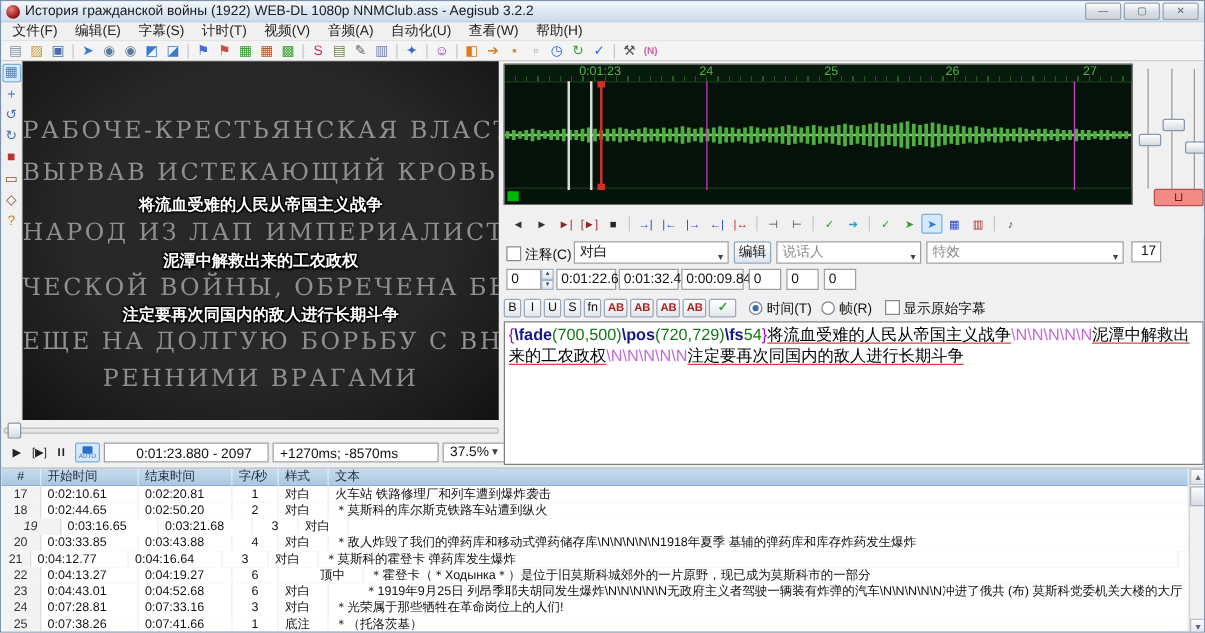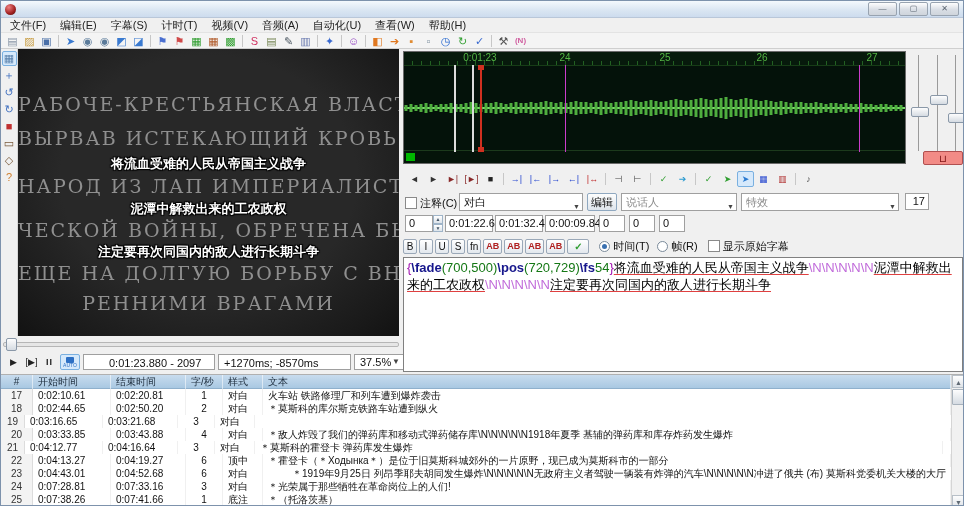--- a/index.html
+++ b/index.html
@@ -138,20 +138,21 @@
   .gs-thumb{position:absolute;left:0;top:14px;width:13px;height:16px;background:linear-gradient(#fdfdfd,#d5dbe2);
     border:1px solid #a8b2bc;border-radius:1px;box-sizing:border-box;}
 </style>
 </head>
 <body>
 
 <div class="app">
 
   <div class="titlebar">
     <span class="app-icon"></span>
+    <span class="title-text">История гражданской войны (1922) WEB-DL 1080p NNMClub.ass - Aegisub 3.2.2</span>
     <span class="caption">
         <span class="cap-btn">—</span>
         <span class="cap-btn">▢</span>
         <span class="cap-btn">✕</span>
       </span>
   </div>
 
   <div class="menubar">
       <span class="menu-item">文件(F)</span>
       <span class="menu-item">编辑(E)</span>
@@ -394,21 +395,21 @@
         </div>
         <div class="grow" style="top: 27px;">
           <span class="gc num" style="width: 32px;">18</span>
           <span class="gc" style="width: 78px;">0:02:44.65</span>
           <span class="gc" style="width: 75px;">0:02:50.20</span>
           <span class="gc cps" style="width: 37px;">2</span>
           <span class="gc" style="width: 40px;">对白</span>
           <span class="gc" style="width: 688px;">＊莫斯科的库尔斯克铁路车站遭到纵火</span>
         </div>
         <div class="grow" style="top: 40px;">
-          <span class="gc num" style="width: 24px;">19</span>
+          <span class="gc num" style="width: 48px; font-style: italic;">19</span>
           <span class="gc" style="width: 78px;">0:03:16.65</span>
           <span class="gc" style="width: 75px;">0:03:21.68</span>
           <span class="gc cps" style="width: 37px;">3</span>
           <span class="gc" style="width: 40px;">对白</span>
         </div>
         <div class="grow" style="top: 53px;">
           <span class="gc num" style="width: 32px;">20</span>
           <span class="gc" style="width: 78px;">0:03:33.85</span>
           <span class="gc" style="width: 75px;">0:03:43.88</span>
           <span class="gc cps" style="width: 37px;">4</span>
@@ -421,21 +422,21 @@
           <span class="gc" style="width: 75px;">0:04:16.64</span>
           <span class="gc cps" style="width: 37px;">3</span>
           <span class="gc" style="width: 40px;">对白</span>
           <span class="gc" style="width: 688px;">＊莫斯科的霍登卡 弹药库发生爆炸</span>
         </div>
         <div class="grow" style="top: 79px;">
           <span class="gc num" style="width: 32px;">22</span>
           <span class="gc" style="width: 78px;">0:04:13.27</span>
           <span class="gc" style="width: 75px;">0:04:19.27</span>
           <span class="gc cps" style="width: 37px;">6</span>
-          <span class="gc" style="width: 40px;">顶中</span>
+          <span class="gc" style="width: 40px; margin-left: 28px;">顶中</span>
           <span class="gc" style="width: 688px;">＊霍登卡（＊Ходынка＊）是位于旧莫斯科城郊外的一片原野，现已成为莫斯科市的一部分</span>
         </div>
         <div class="grow" style="top: 92px;">
           <span class="gc num" style="width: 32px;">23</span>
           <span class="gc" style="width: 78px;">0:04:43.01</span>
           <span class="gc" style="width: 75px;">0:04:52.68</span>
           <span class="gc cps" style="width: 37px;">6</span>
           <span class="gc" style="width: 40px;">对白</span>
           <span class="gc" style="width: 688px; margin-left: 24px;">＊1919年9月25日 列昂季耶夫胡同发生爆炸\N\N\N\N\N无政府主义者驾驶一辆装有炸弹的汽车\N\N\N\N\N冲进了俄共 (布) 莫斯科党委机关大楼的大厅</span>
         </div>

